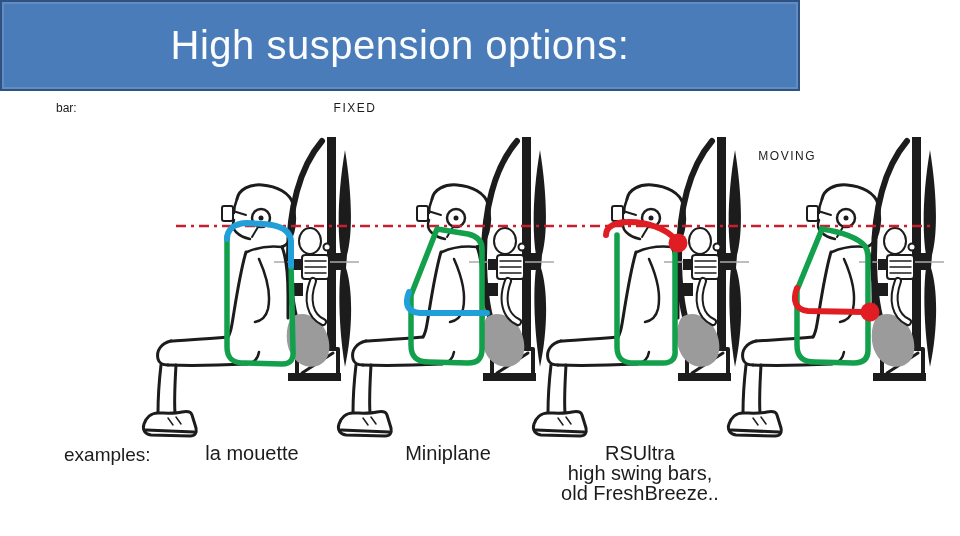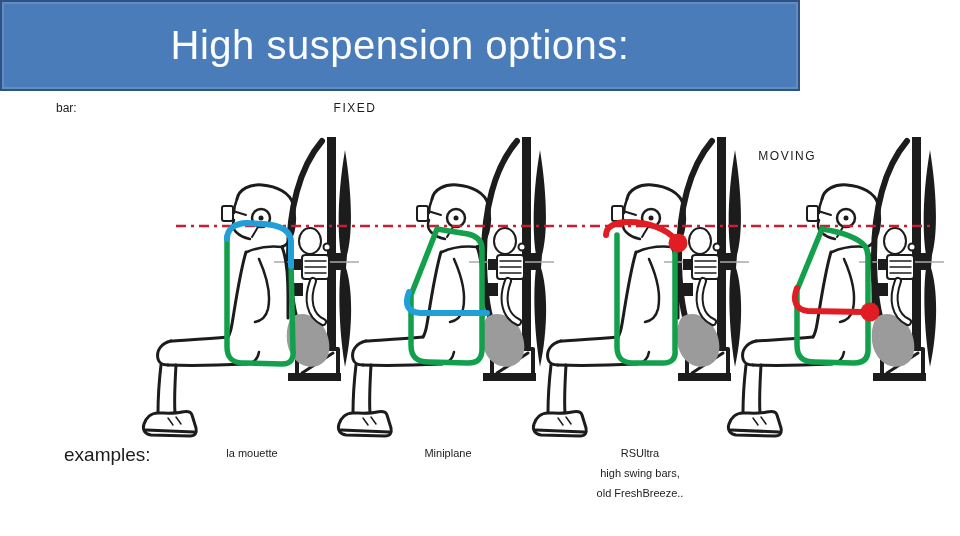--- a/index.html
+++ b/index.html
@@ -16,21 +16,21 @@
           box-shadow:inset 0 0 0 2px rgba(255,255,255,.13);
           display:flex;align-items:center;justify-content:center;}
   .title{font-size:40px;color:var(--title-text);letter-spacing:.5px;}
   .lbl{position:absolute;font-size:12px;color:var(--text);white-space:nowrap;}
   .caps{letter-spacing:1.5px;}
   .bar-lbl{left:56px;top:101px;}
   .fixed-lbl{left:300px;top:101px;width:110px;text-align:center;}
   .moving-lbl{left:660px;top:101px;width:156px;text-align:right;margin-top:48px;}
   .examples-lbl{left:28px;top:444px;font-size:19px;margin-left:36px;}
   .name-lbl{position:absolute;top:443px;width:220px;text-align:center;
-            font-size:11px;line-height:20px;color:var(--text);}
+            font-size:20px;line-height:20px;color:var(--text);}
   .name-0{left:142px;} .name-1{left:338px;} .name-2{left:530px;} .name-3{left:727px;}
   .name-lbl span{display:block;}
   svg.diagram{position:absolute;left:0;top:0;}
   .k{stroke:var(--line-art);fill:none;stroke-linecap:round;stroke-linejoin:round;}
   .w6{stroke-width:6;} .w4{stroke-width:4;} .w3{stroke-width:3;}
   .w25{stroke-width:2.5;} .w2{stroke-width:2;} .w15{stroke-width:1.5;}
   .fillk{fill:var(--line-art);stroke:none;}
   .whitefill{fill:#fff;}
   .gray{fill:var(--machine-gray);stroke:none;}
   .axis{stroke:#a8a8a8;stroke-width:1.5;}

